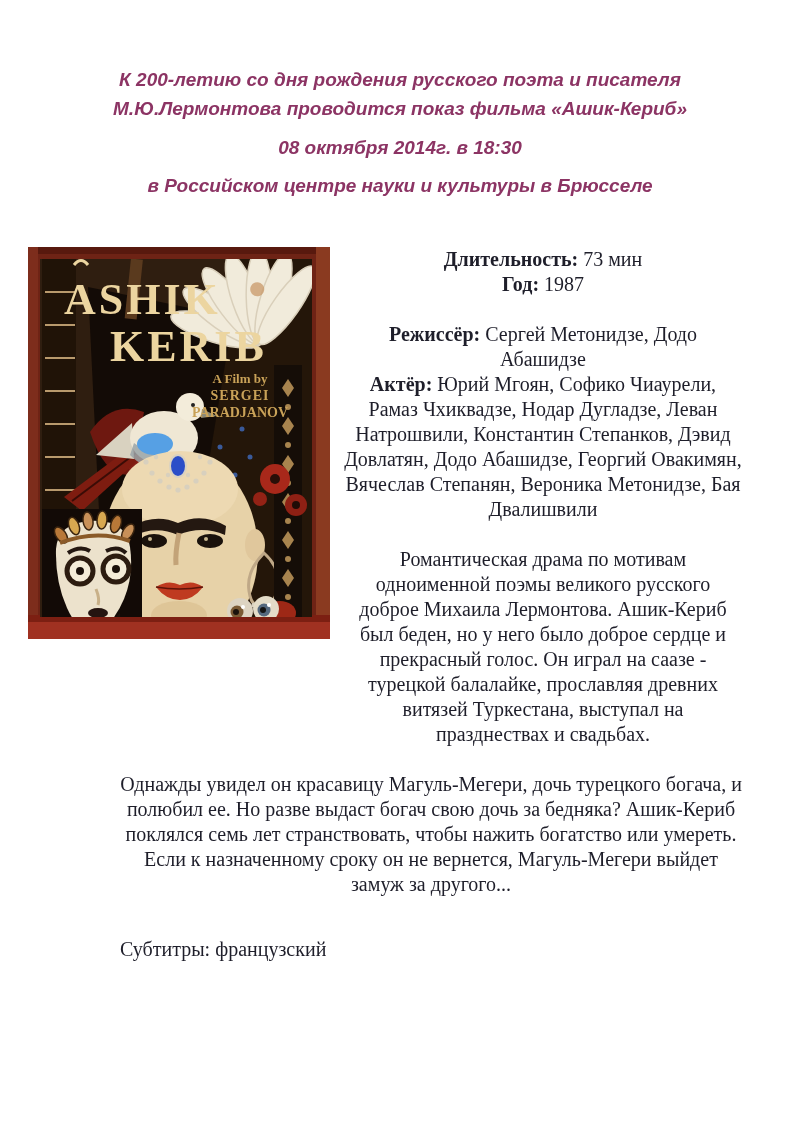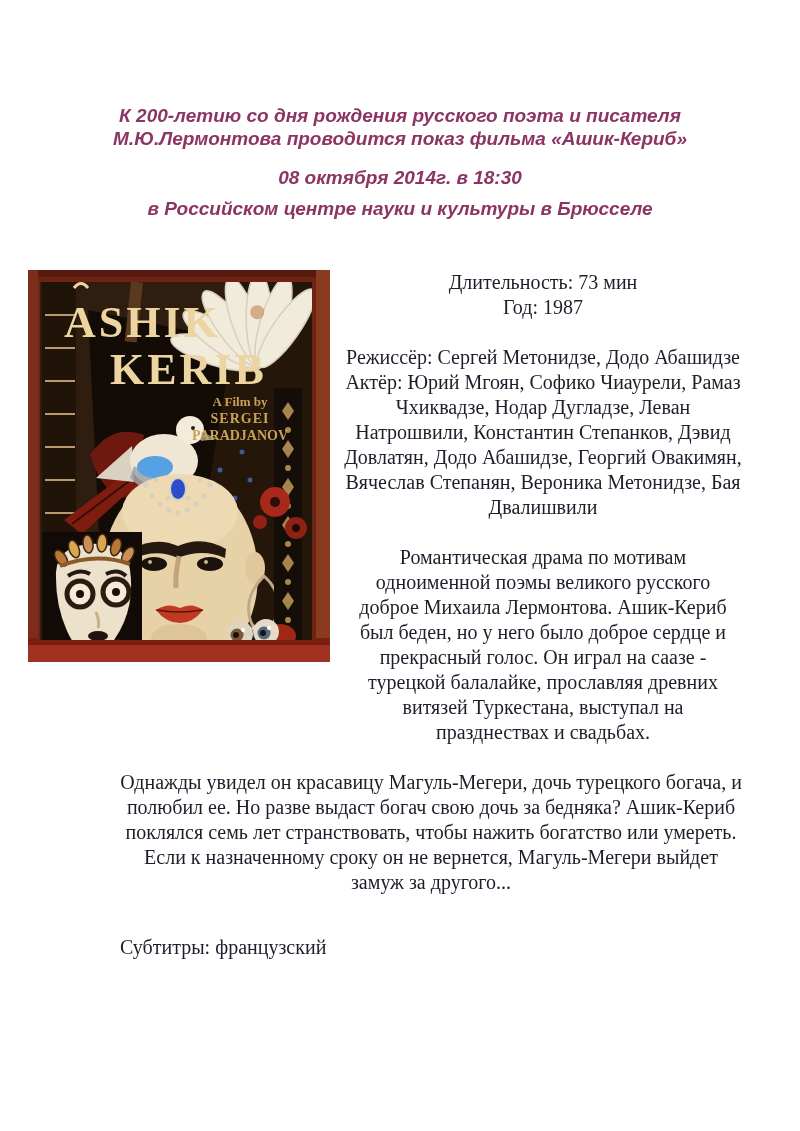--- a/index.html
+++ b/index.html
@@ -6,44 +6,44 @@
   .page{
     position:relative;
     width:800px;height:1131px;
     margin:0 auto;
     background:#ffffff;
     overflow:hidden;
     box-sizing:border-box;
   }
   
   .header{
-    padding-top:104px;
+    padding-top:68px;
     text-align:center;
     font-family:"Liberation Sans", sans-serif;
     font-weight:bold;
     font-style:italic;
     font-size:19px;
     line-height:23px;
     color:#8c3464;
   }
-  .header .h-line2{}
+  .header .h-line2{margin-top:6px;}
   .header .h-date{margin-top:16px;}
-  .header .h-venue{margin-top:8px;}
+  .header .h-venue{margin-top:15px;}
   
   .content{
     margin:50px 58px 0 120px;
     font-family:"Liberation Serif", serif;
     font-size:20px;
     line-height:25px;
     color:#1e1e2a;
     text-align:center;
   }
   .content p{margin:0;padding:0;}
   .gap{height:25px;}
-  b{font-weight:normal;margin-top:48px;}
+  b{font-weight:bold;margin-top:48px;}
   .poster{
     float:left;
     width:302px;height:476px;
     margin:0 14px 8px -92px;
   }
   .poster svg{display:block;width:302px;height:392px;}
   .subtitles{
     text-align:left;
     margin-top:40px !important;
   }

